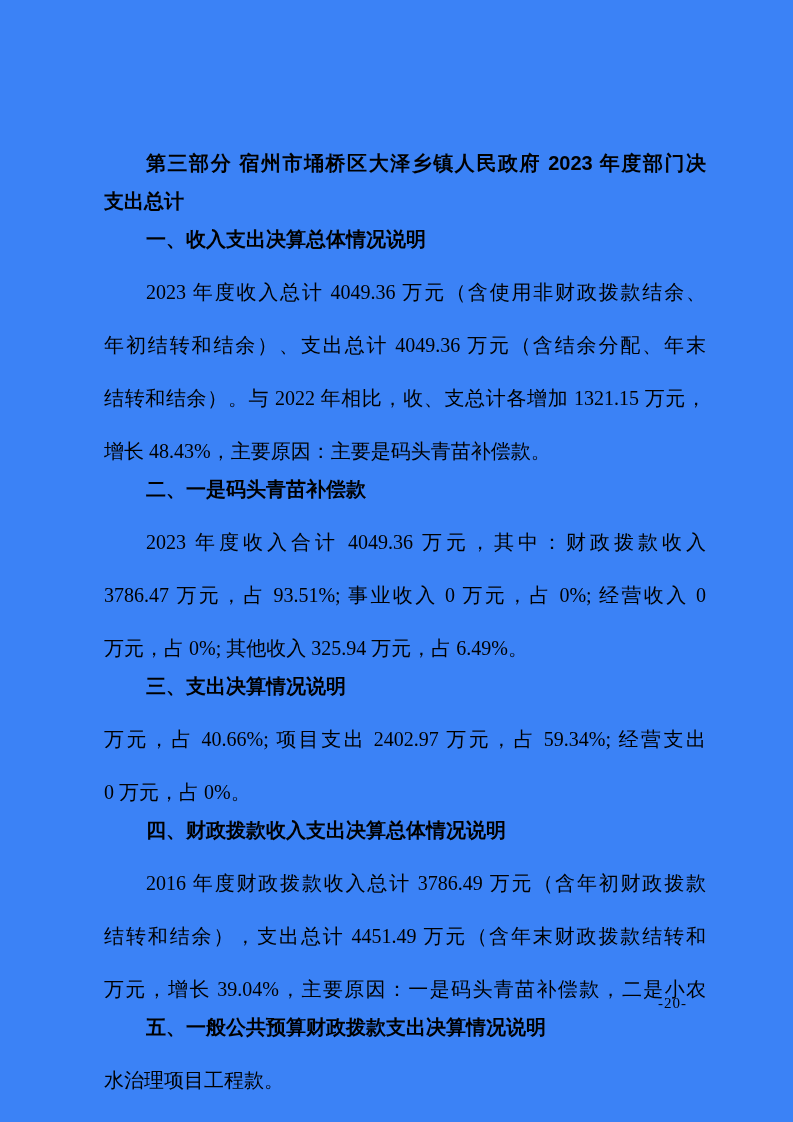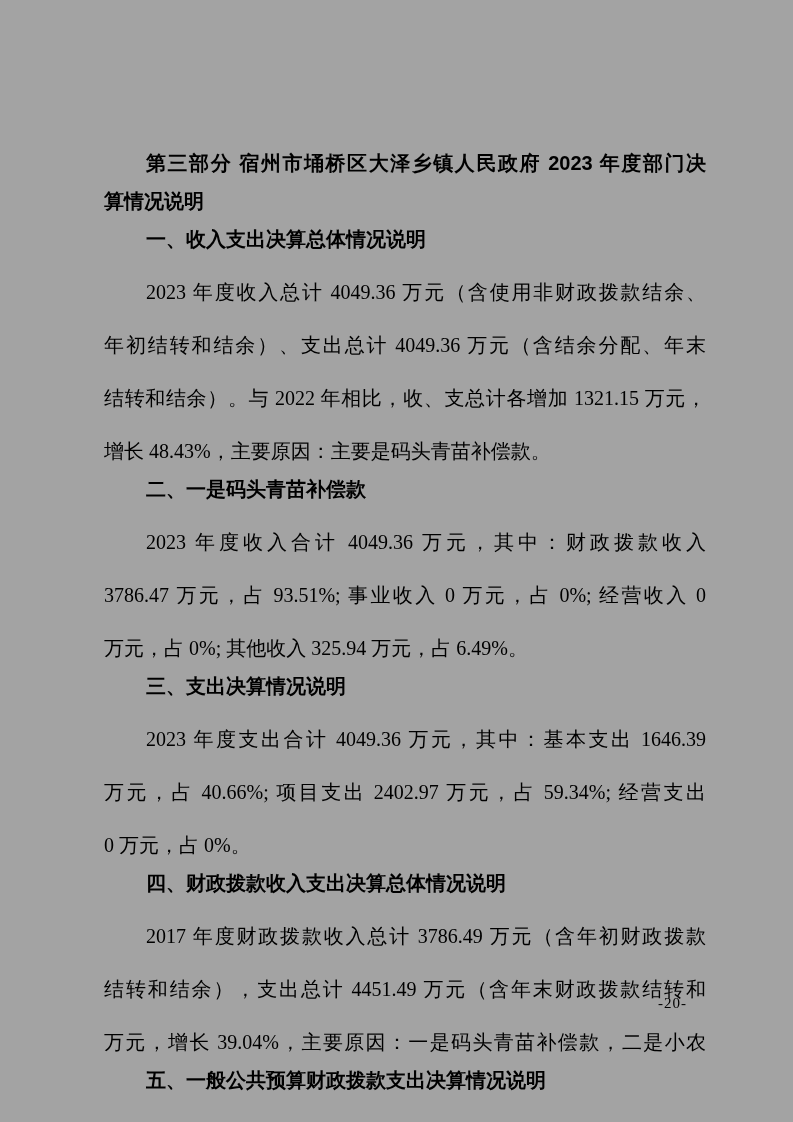--- a/index.html
+++ b/index.html
@@ -5,21 +5,21 @@
 <style>
   html, body {
     margin: 0;
     padding: 0;
     background: #ffffff;
   }
   .page {
     position: relative;
     width: 793px;
     height: 1122px;
-    background: #a3a3a3;
+    background: #3b82f6;
     overflow: hidden;
     color: #000000;
   }
   .content {
     position: absolute;
     left: 104px;
     top: 144px;
     width: 602px;
   }
   .ln {
@@ -60,40 +60,39 @@
     color: #000000;
   }
 </style>
 </head>
 <body>
 
 <div class="page">
   <div class="content">
 
     <div class="ln head ind fill">第三部分 宿州市埇桥区大泽乡镇人民政府 2023 年度部门决</div>
-    <div class="ln head">算情况说明</div>
+    <div class="ln head">支出总计</div>
 
     <div class="ln head ind">一、收入支出决算总体情况说明</div>
     <div class="ln bodytxt ind fill">2023 年度收入总计 4049.36 万元（含使用非财政拨款结余、</div>
     <div class="ln bodytxt fill">年初结转和结余）、支出总计 4049.36 万元（含结余分配、年末</div>
     <div class="ln bodytxt fill">结转和结余）。与 2022 年相比，收、支总计各增加 1321.15 万元，</div>
     <div class="ln bodytxt">增长 48.43%，主要原因：主要是码头青苗补偿款。</div>
 
     <div class="ln head ind">二、一是码头青苗补偿款</div>
     <div class="ln bodytxt ind fill">2023 年度收入合计 4049.36 万元，其中：财政拨款收入</div>
     <div class="ln bodytxt fill">3786.47 万元，占 93.51%; 事业收入 0 万元，占 0%; 经营收入 0</div>
     <div class="ln bodytxt">万元，占 0%; 其他收入 325.94 万元，占 6.49%。</div>
 
     <div class="ln head ind">三、支出决算情况说明</div>
-    <div class="ln bodytxt ind fill">2023 年度支出合计 4049.36 万元，其中：基本支出 1646.39</div>
     <div class="ln bodytxt fill">万元，占 40.66%; 项目支出 2402.97 万元，占 59.34%; 经营支出</div>
     <div class="ln bodytxt">0 万元，占 0%。</div>
 
     <div class="ln head ind">四、财政拨款收入支出决算总体情况说明</div>
-    <div class="ln bodytxt ind fill">2017 年度财政拨款收入总计 3786.49 万元（含年初财政拨款</div>
+    <div class="ln bodytxt ind fill">2016 年度财政拨款收入总计 3786.49 万元（含年初财政拨款</div>
     <div class="ln bodytxt fill">结转和结余），支出总计 4451.49 万元（含年末财政拨款结转和</div>
     <div class="ln bodytxt fill">万元，增长 39.04%，主要原因：一是码头青苗补偿款，二是小农</div>
     <div class="ln head ind">五、一般公共预算财政拨款支出决算情况说明</div>
 
     <div class="ln bodytxt">水治理项目工程款。</div>
 
   </div>
 
   <div class="pagenum">-20-</div>
 </div>

